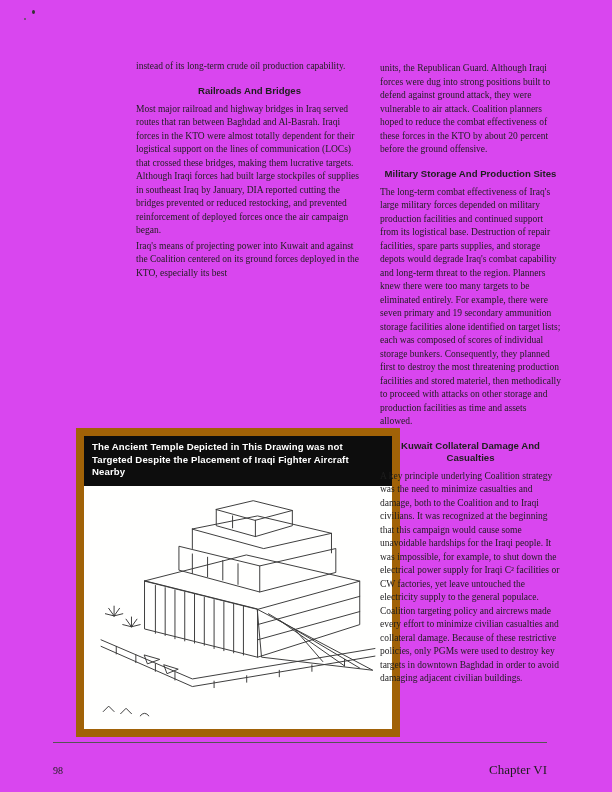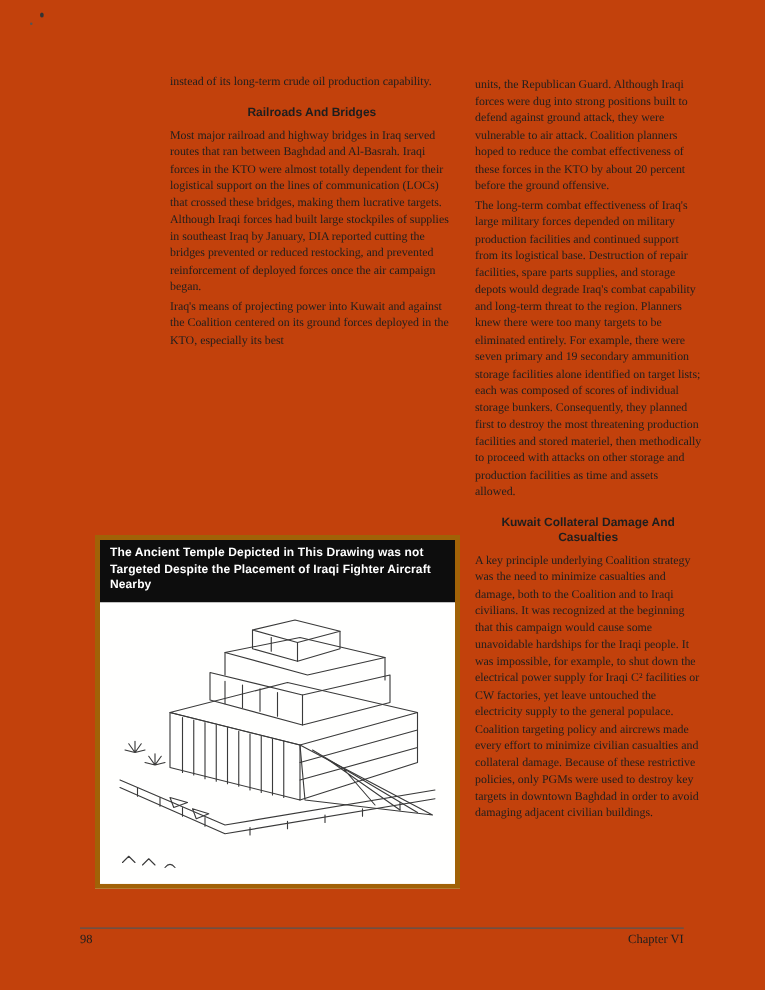--- a/index.html
+++ b/index.html
@@ -3,21 +3,21 @@
 <meta charset="utf-8">
 <style>
   * { box-sizing: border-box; }
   html, body { margin: 0; padding: 0; }
   body { width: 612px; height: 792px; background: #ffffff; }
 
   .page {
     position: relative;
     width: 612px;
     height: 792px;
-    background: #c2410c;
+    background: #d946ef;
     overflow: hidden;
     font-family: "Liberation Serif", serif;
     color: #1e1e1e;
   }
 
   .speck { position: absolute; background: #333; border-radius: 50%; }
   .speck.s1 { left: 32px; top: 10px; width: 3px; height: 4px; }
   .speck.s2 { left: 24px; top: 18px; width: 2px; height: 2px; background: #555; }
 
   .col { position: absolute; top: 60px; }
@@ -46,51 +46,51 @@
     font-size: 10px;
     line-height: 12px;
     text-align: left;
     margin: 13px 0 7px 0;
   }
 
   .figure {
     position: absolute;
     left: 76px;
     top: 428px;
-    width: 292px;
-    border: 4px solid #a16207;
+    width: 324px;
+    border: 8px solid #a16207;
     background: #ffffff;
   }
   .figure-caption {
     background: #0d0d0d;
     color: #ffffff;
     font-family: "Liberation Sans", sans-serif;
     font-weight: 700;
     font-size: 9.6px;
     line-height: 12.5px;
     letter-spacing: 0.1px;
     padding: 5px 8px 7px 8px;
   }
   .figure-art { padding: 6px 4px 4px 4px; background: #fffffe; }
   .figure-art svg { display: block; width: 100%; height: auto; }
 
   .footer {
     position: absolute;
-    left: 64px;
+    left: 53px;
     right: 65px;
     top: 742px;
     border-top: 1px solid #555;
-    padding-top: 3px;
+    padding-top: 19px;
     display: flex;
     justify-content: space-between;
     align-items: baseline;
     gap: 28px;
   }
   .page-number { font-size: 10px; }
-  .chapter-label { font-size: 10px; }
+  .chapter-label { font-size: 13px; }
 </style>
 </head>
 <body>
 
 <div class="page">
 
   <div class="speck s1"></div>
   <div class="speck s2"></div>
 
   <div class="col col-left">
@@ -140,20 +140,21 @@
 
           <path d="M14 202 l5 -5 l5 5 M30 204 l5 -5 l5 5 M48 206 q4 -5 8 0"></path>
         </g>
       </svg>
     </div>
   </figure>
 
   <div class="col col-right">
     <p class="body-text">units, the Republican Guard. Although Iraqi forces were dug into strong positions built to defend against ground attack, they were vulnerable to air attack. Coalition planners hoped to reduce the combat effectiveness of these forces in the KTO by about 20 percent before the ground offensive.</p>
 
+    <h3 class="subhead">Military Storage And Production Sites</h3>
     <p class="body-text">The long-term combat effectiveness of Iraq's large military forces depended on military production facilities and continued support from its logistical base. Destruction of repair facilities, spare parts supplies, and storage depots would degrade Iraq's combat capability and long-term threat to the region. Planners knew there were too many targets to be eliminated entirely. For example, there were seven primary and 19 secondary ammunition storage facilities alone identified on target lists; each was composed of scores of individual storage bunkers. Consequently, they planned first to destroy the most threatening production facilities and stored materiel, then methodically to proceed with attacks on other storage and production facilities as time and assets allowed.</p>
 
 
     <h3 class="subhead">Kuwait Collateral Damage And Casualties</h3>
     <p class="body-text">A key principle underlying Coalition strategy was the need to minimize casualties and damage, both to the Coalition and to Iraqi civilians. It was recognized at the beginning that this campaign would cause some unavoidable hardships for the Iraqi people. It was impossible, for example, to shut down the electrical power supply for Iraqi C² facilities or CW factories, yet leave untouched the electricity supply to the general populace. Coalition targeting policy and aircrews made every effort to minimize civilian casualties and collateral damage. Because of these restrictive policies, only PGMs were used to destroy key targets in downtown Baghdad in order to avoid damaging adjacent civilian buildings.</p>
   </div>
 
   <div class="footer">
     <span class="page-number">98</span>
     <span class="chapter-label">Chapter VI</span>

